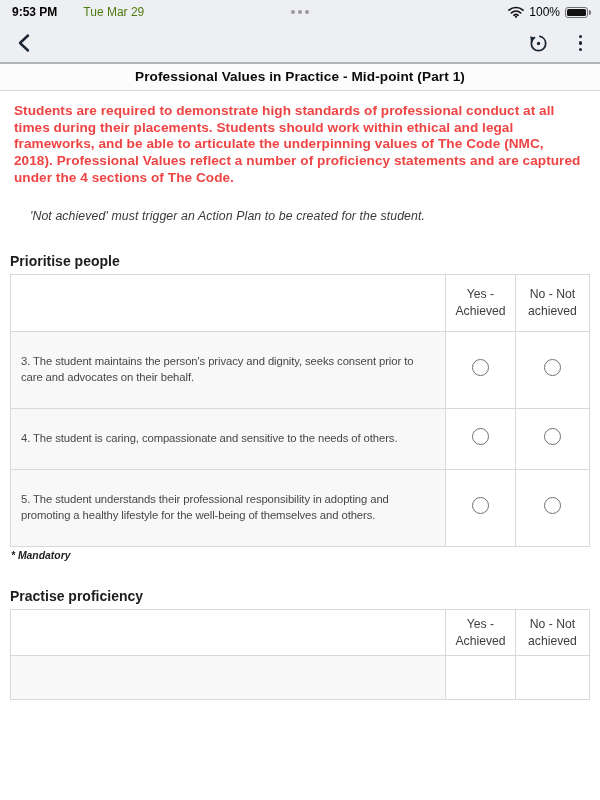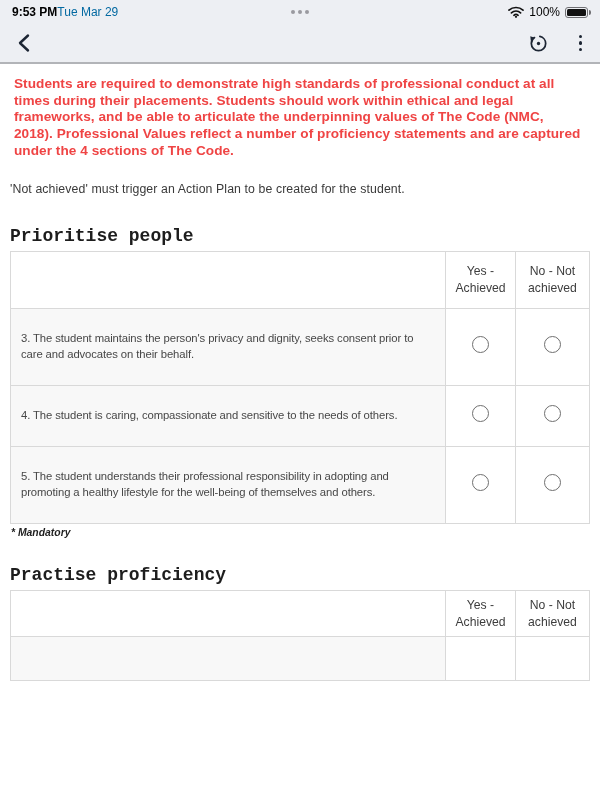--- a/index.html
+++ b/index.html
@@ -8,23 +8,23 @@
     width:600px; height:800px; margin:0 auto; overflow:hidden; position:relative;
     background:#ffffff; font-family:"Liberation Sans", sans-serif; color:#111;
   }
 
   
   .status-bar {
     height:24px; background:#edeff3; display:flex; align-items:center;
     justify-content:space-between; padding:0 12px; font-size:12px; color:#000;
     position:relative;
   }
-  .sb-left { display:flex; align-items:baseline; gap:0; }
+  .sb-left { display:flex; align-items:baseline; gap:26px; }
   .sb-time { font-weight:700; }
-  .sb-date { font-weight:400; color:#0369a1; }
+  .sb-date { font-weight:400; color:#4d7c0f; }
   .sb-handle { position:absolute; left:50%; top:50%; transform:translate(-50%,-50%);
     display:flex; gap:3px; }
   .sb-handle i { width:4px; height:4px; border-radius:50%; background:#9a9aa0; }
   .sb-right { display:flex; align-items:center; gap:5px; }
   .battery { width:23px; height:11px; border:1px solid #6f6f73; border-radius:3px;
     position:relative; background:transparent; }
   .battery .level { position:absolute; top:1px; left:1px; right:1px; bottom:1px;
     background:#121212; border-radius:1.5px; }
   .battery:after { content:''; position:absolute; right:-4px; top:2.5px; width:2.5px;
     height:5px; background:#6f6f73; border-radius:0 2px 2px 0; }
@@ -47,25 +47,25 @@
   }
   .title-bar h1 { font-size:13.6px; font-weight:700; color:#0b0b0b; letter-spacing:.1px; }
 
   
   .content { padding:0 10px; }
   .intro-paragraph {
     margin:12px 4px 0 4px; font-size:13.6px; font-weight:700; color:#ef4444;
     line-height:1.23; letter-spacing:.05px;
   }
   .note {
-    margin:22px 4px 0 0; font-size:12.3px; color:#3a3a3a;
+    margin:22px 4px 0 20px; font-size:12.3px; font-style:italic; color:#3a3a3a;
     letter-spacing:.1px;
   }
   .section-heading {
-    margin:30px 0 5px 0; font-size:18px; font-weight:700; color:#1d1d1d;font-family:Liberation Mono, monospace;
+    margin:30px 0 5px 0; font-size:14px; font-weight:700; color:#1d1d1d;
   }
   .section-heading.second { margin-top:27px; }
 
   
   table.assessment-table {
     width:100%; border-collapse:collapse; background:#b91c1c;
   }
   table.assessment-table th, table.assessment-table td {
     border:1px solid #d9d9d9;
   }
@@ -137,20 +137,23 @@
         </svg>
       </div>
       <div class="icon-btn vdots">
         <i></i>
           <i></i>
           <i></i>
       </div>
     </div>
   </div>
 
+  <div class="title-bar">
+    <h1>Professional Values in Practice - Mid-point (Part 1)</h1>
+  </div>
 
   <div class="content">
     <p class="intro-paragraph">Students are required to demonstrate high standards of professional conduct at all times during their placements. Students should work within ethical and legal frameworks, and be able to articulate the underpinning values of The Code (NMC, 2018). Professional Values reflect a number of proficiency statements and are captured under the 4 sections of The Code.</p>
     <p class="note">'Not achieved' must trigger an Action Plan to be created for the student.</p>
 
     <h2 class="section-heading">Prioritise people</h2>
     <table class="assessment-table">
       <colgroup>
           <col>
           <col style="width:70px;">

